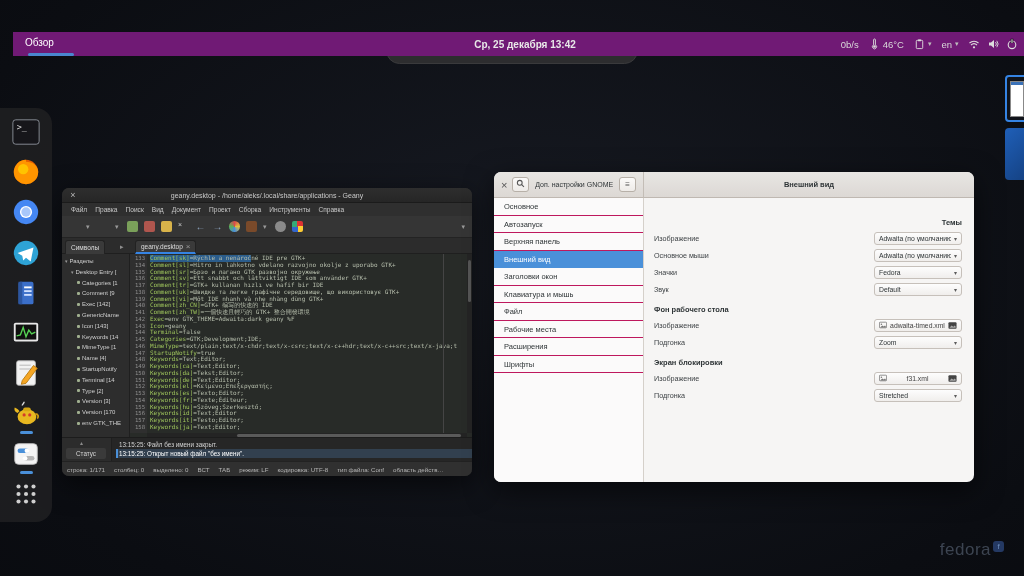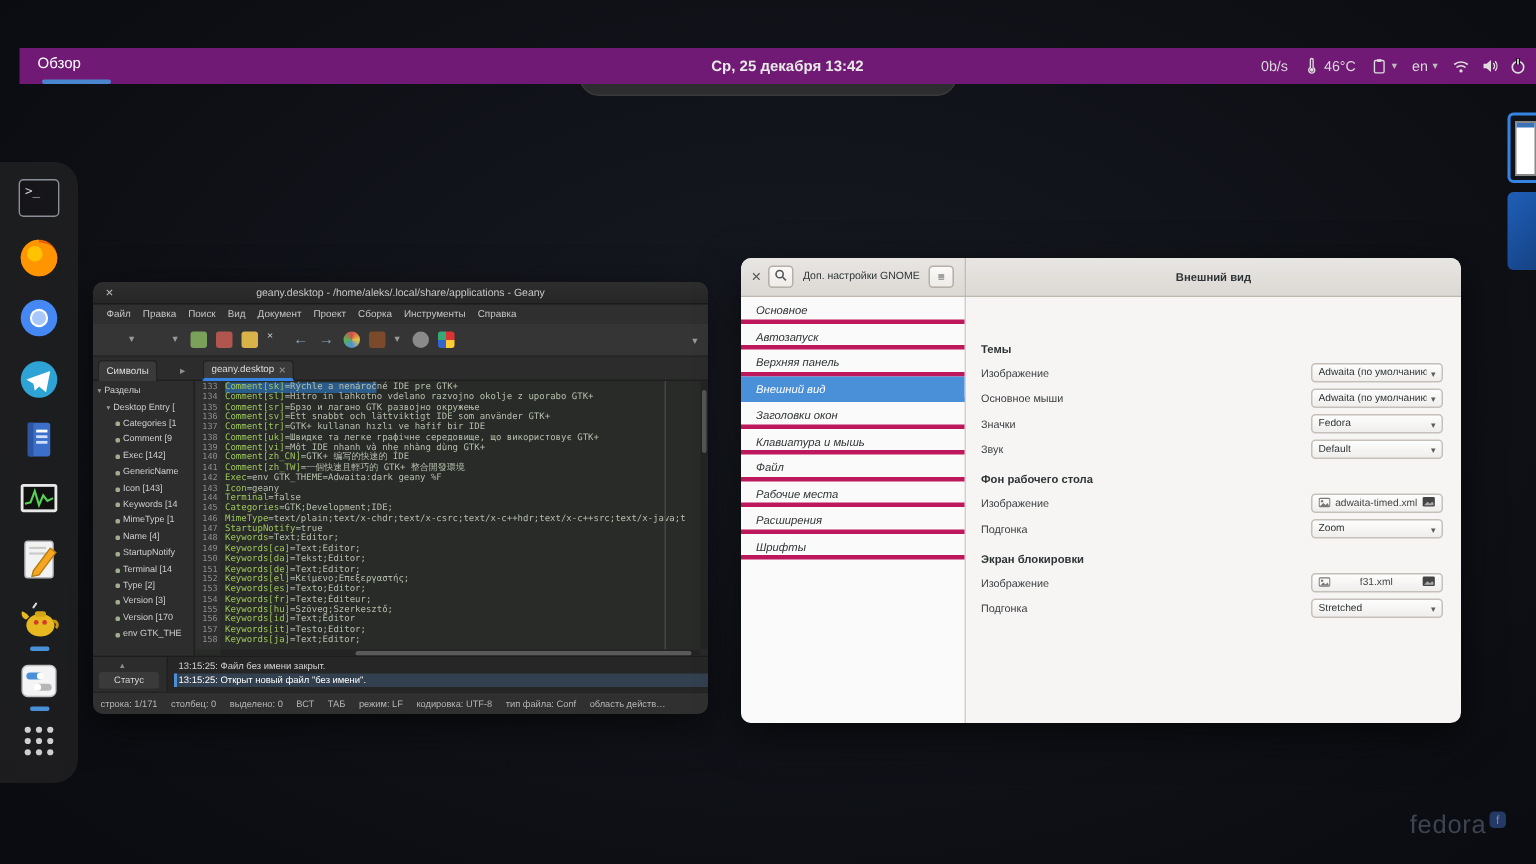--- a/index.html
+++ b/index.html
@@ -92,25 +92,25 @@
   
   .tweaks { left:494px; top:172px; width:480px; height:310px; background:#f6f5f4; color:#2e3436; font-size:7.5px; }
   .t-header { height:26px; display:flex; }
   .t-header-left { width:150px; background:linear-gradient(#e8e6e3,#dcd8d4); border-right:1px solid #c3bdb6; border-bottom:1px solid #bfb8b1; display:flex; align-items:center; gap:5px; padding:0 7px; }
   .t-close { color:#555; font-size:11px; line-height:26px; }
   .t-hbtn { width:17px; height:15px; background:linear-gradient(#fbfaf9,#eeebe8); border:1px solid #b7b0a8; border-radius:3px; display:flex; align-items:center; justify-content:center; }
   .t-title { font-size:7px; color:#2e3436; white-space:nowrap; flex:1; text-align:center; }
   .t-header-right { flex:1; background:linear-gradient(#e8e6e3,#dcd8d4); border-bottom:1px solid #bfb8b1; text-align:center; line-height:26px; font-weight:bold; font-size:7.5px; color:#2e3436; }
   .t-bodywrap { display:flex; height:284px; }
   .t-sidebar { width:150px; background:#fbfafa; border-right:1px solid #d5d0ca; }
-  .t-side-row { height:17.5px; line-height:17.5px; padding-left:10px; font-size:7.5px; color:#2e3436; border-bottom:3px solid #be185d;font-style:italic; }
+  .t-side-row { height:17.5px; line-height:17.5px; padding-left:10px; font-size:7.5px; color:#2e3436; border-bottom:1px solid #be185d; }
   .t-side-row.selected { background:#4a90d9; color:#fff; border-bottom-color:#4a90d9; }
   .t-main { flex:1; padding:8px 12px 0 10px; }
   .t-sec-title { font-weight:bold; font-size:7.5px; margin:7px 0 3px 0; }
-  .t-sec-title:first-child { margin-top:22px; }
+  .t-sec-title:first-child { margin-top:12px;text-align:right; }
   .t-row { display:flex; align-items:center; height:17px; }
   .t-label { font-size:7.2px; color:#3a3f42; }
   .t-ctl { margin-left:auto; display:flex; align-items:center; gap:3px; }
   .t-select, .t-file, .t-prefix { height:13px; background:linear-gradient(#fdfdfd,#f0eeec); border:1px solid #c6c0ba; border-radius:3px; display:flex; align-items:center; font-size:6.8px; color:#2e3436; padding:0 4px; gap:3px; }
   .t-select { width:88px; }
   .t-select .val { flex:1; white-space:nowrap; overflow:hidden; }
   .t-select .arr { color:#5c5c5c; font-size:6px; }
   .t-select.dis .val { color:#999; font-style:italic; }
   .t-file { width:88px; }
   .t-file .val { flex:1; text-align:center; white-space:nowrap; overflow:hidden; color:#444; }

